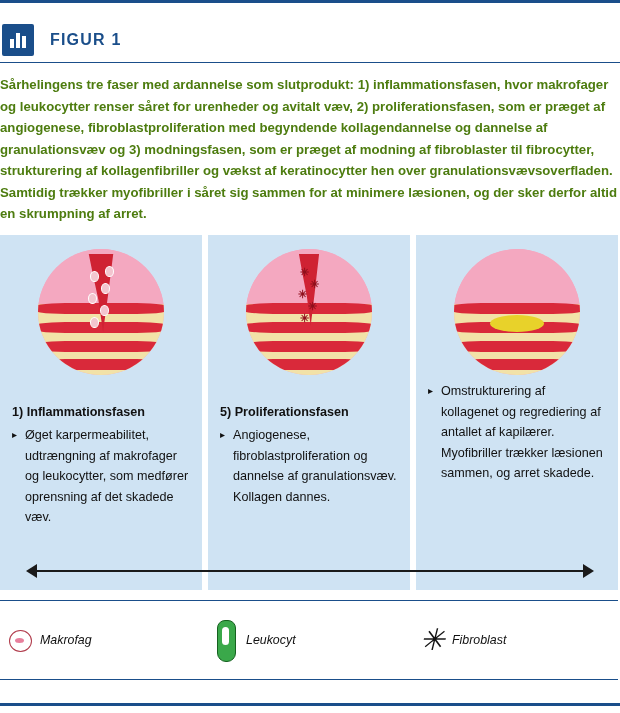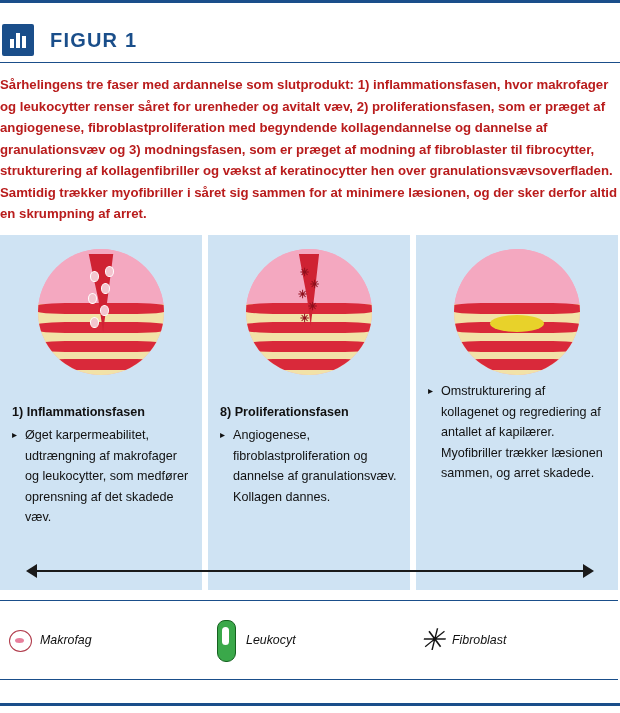--- a/index.html
+++ b/index.html
@@ -49,41 +49,41 @@
   .header-icon .bar {
     position: absolute;
     bottom: 8px;
     width: 4px;
     background: #ffffff;
   }
   .header-icon .b1 { left: 8px;  height: 9px; }
   .header-icon .b2 { left: 14px; height: 15px; }
   .header-icon .b3 { left: 20px; height: 12px; }
   .header-title {
-    font-size: 20px;
+    font-size: 16px;
     font-weight: bold;
     letter-spacing: 1.2px;
     color: #1a4e8a;
   }
   .header-rule {
     position: absolute;
     left: 0; top: 62px;
     width: 620px;
     height: 1px;
     background: #1a4e8a;
   }
   
   .caption {
     position: absolute;
     left: 0; top: 74px;
     width: 618px;
     font-size: 13.2px;
     font-weight: bold;
     line-height: 21.5px;
-    color: #b91c1c;
+    color: #4d7c0f;
     text-align: left;
   }
   
   .panels {
     position: absolute;
     left: 0; top: 235px;
     width: 618px;
     height: 355px;
     display: flex;
     gap: 6px;
@@ -399,21 +399,21 @@
           <div class="wave w3"></div>
           <div class="wave w4"></div>
           <div class="wound narrow"></div>
           <div class="cellmark" style="left:54px; top:18px;">✳</div>
           <div class="cellmark" style="left:64px; top:30px;">✳</div>
           <div class="cellmark" style="left:52px; top:40px;">✳</div>
           <div class="cellmark" style="left:62px; top:52px;">✳</div>
           <div class="cellmark" style="left:54px; top:64px;">✳</div>
         </div>
       </div>
-      <div class="panel-title">8) Proliferationsfasen</div>
+      <div class="panel-title">5) Proliferationsfasen</div>
       <div class="bullet-row">
         <div class="bullet-mark">▸</div>
         <div class="bullet-text">Angiogenese, fibroblastproliferation og dannelse af granulationsvæv. Kollagen dannes.</div>
       </div>
     </div>
 
     <div class="panel">
       <div class="circle-wrap">
         <div class="circle">
           <div class="skin-top"></div>

